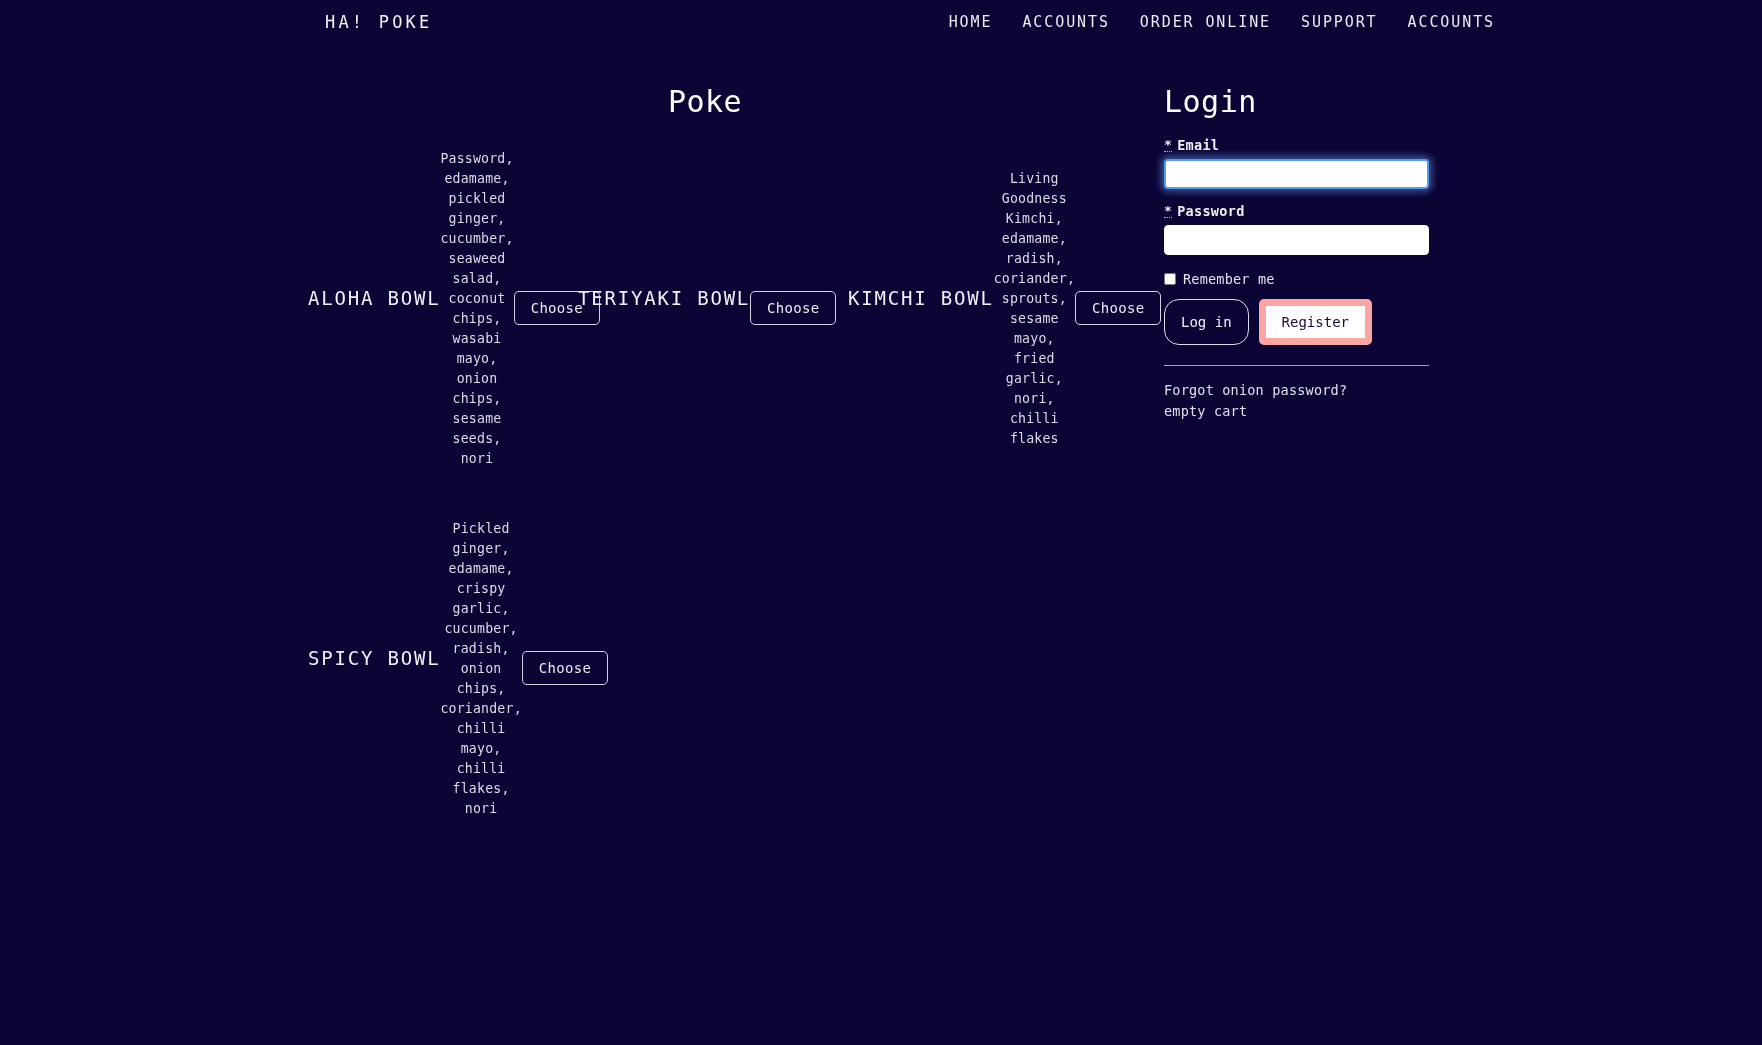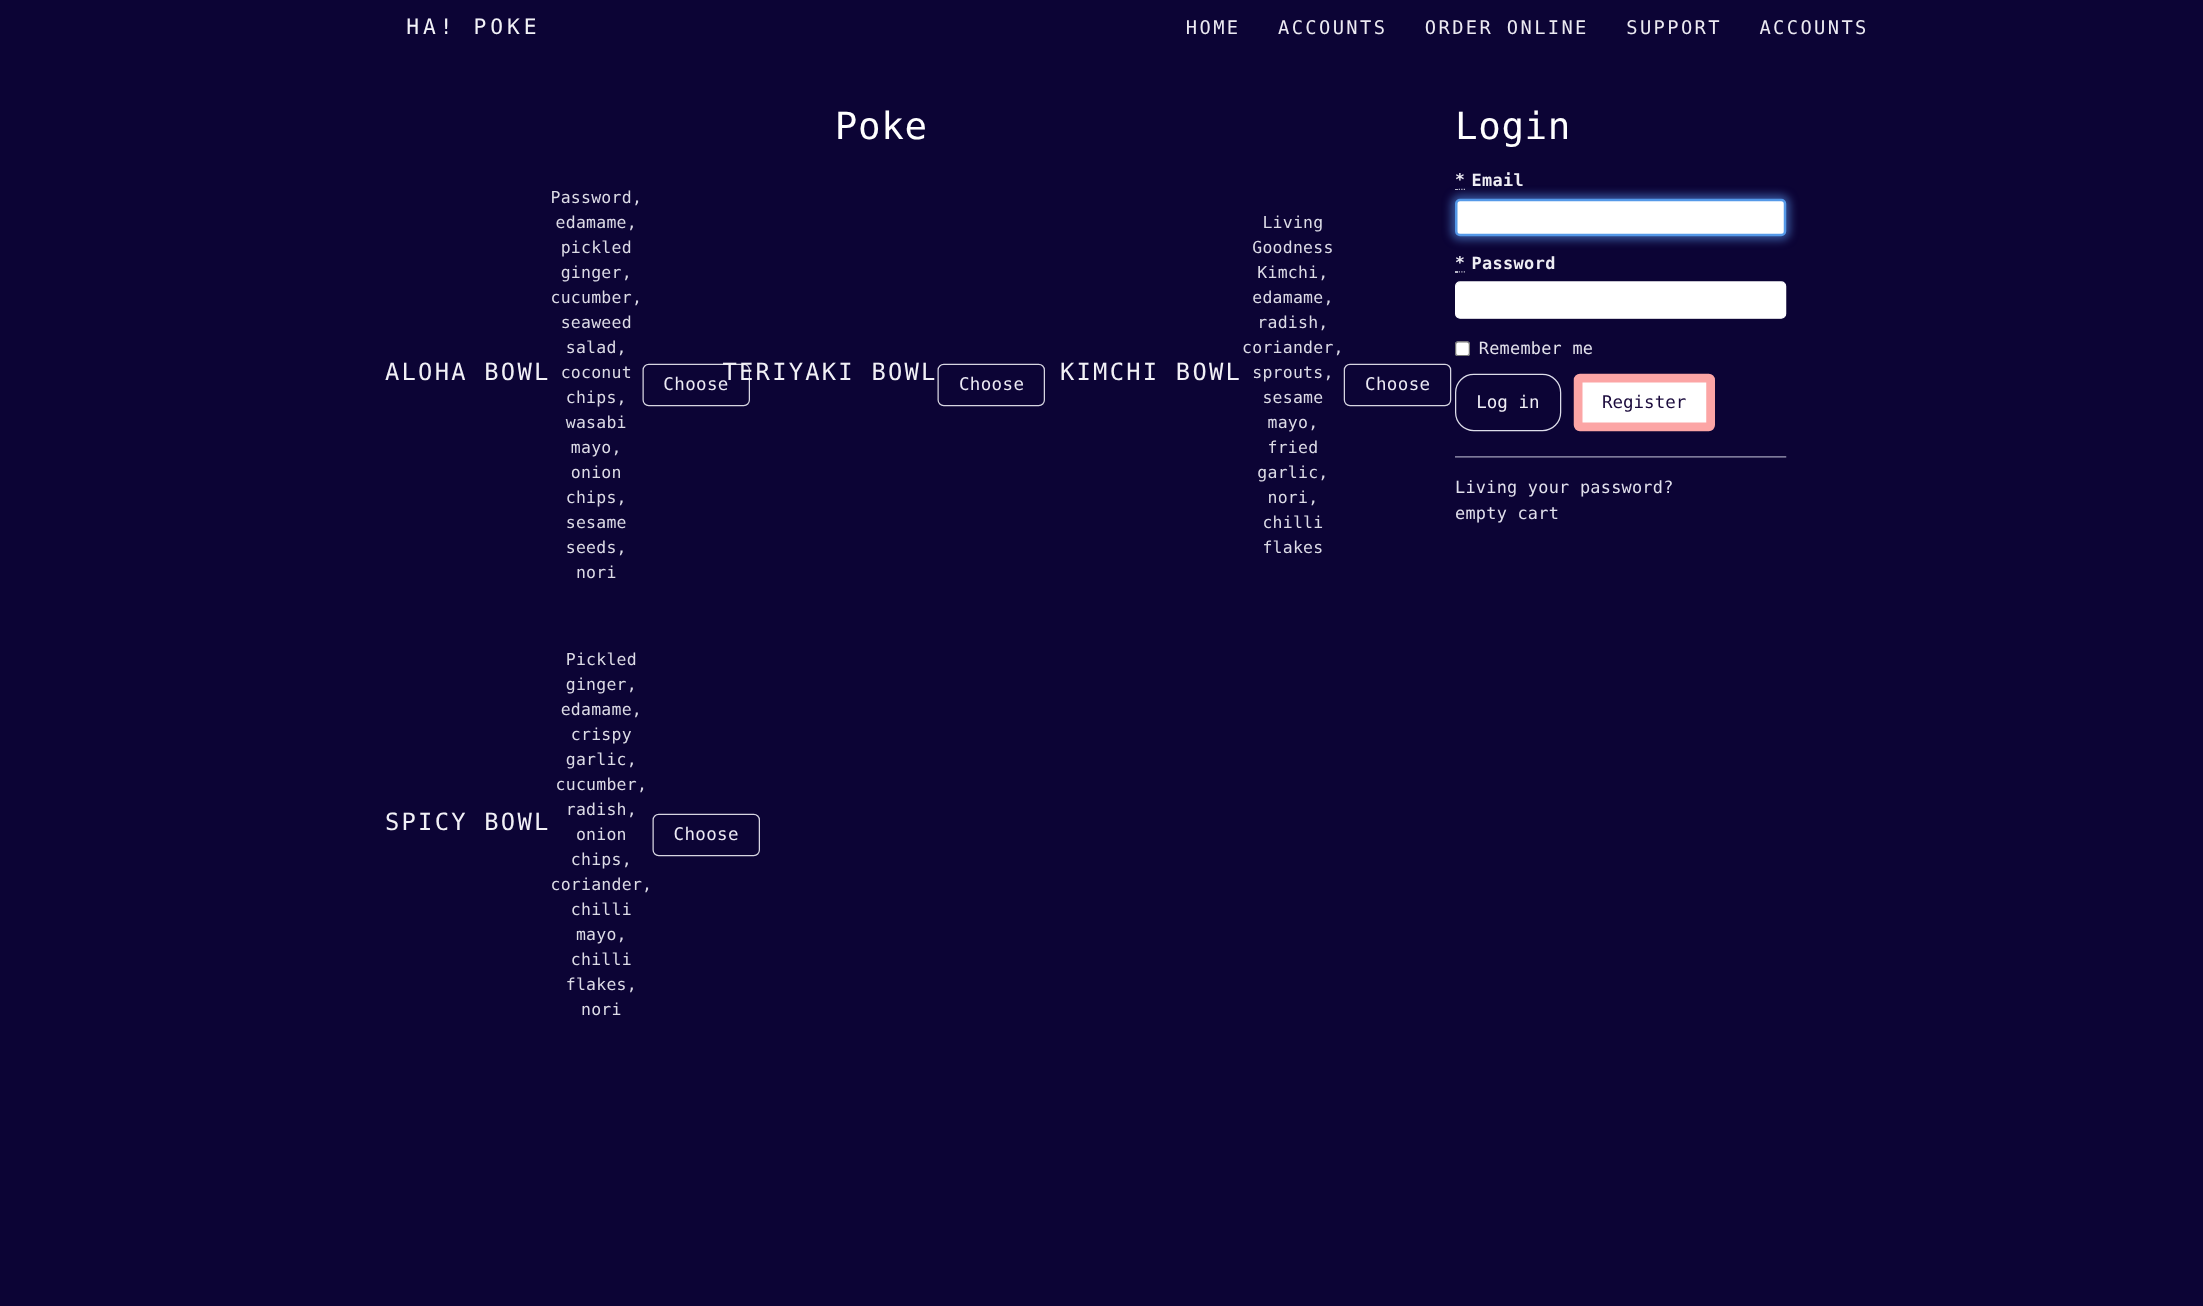--- a/index.html
+++ b/index.html
@@ -557,17 +557,17 @@
       <label class="remember-label" for="rm">Remember me</label>
     </div>
 
     <div class="btn-row">
       <button class="btn-outline">Log in</button>
       <button class="btn-filled">Register</button>
     </div>
 
     <hr class="divider">
 
-    <a class="panel-link">Living your password?</a>
+    <a class="panel-link">Forgot onion password?</a>
     <a class="panel-link">empty cart</a>
   </div>
 
 </div>
 
 </body></html>

